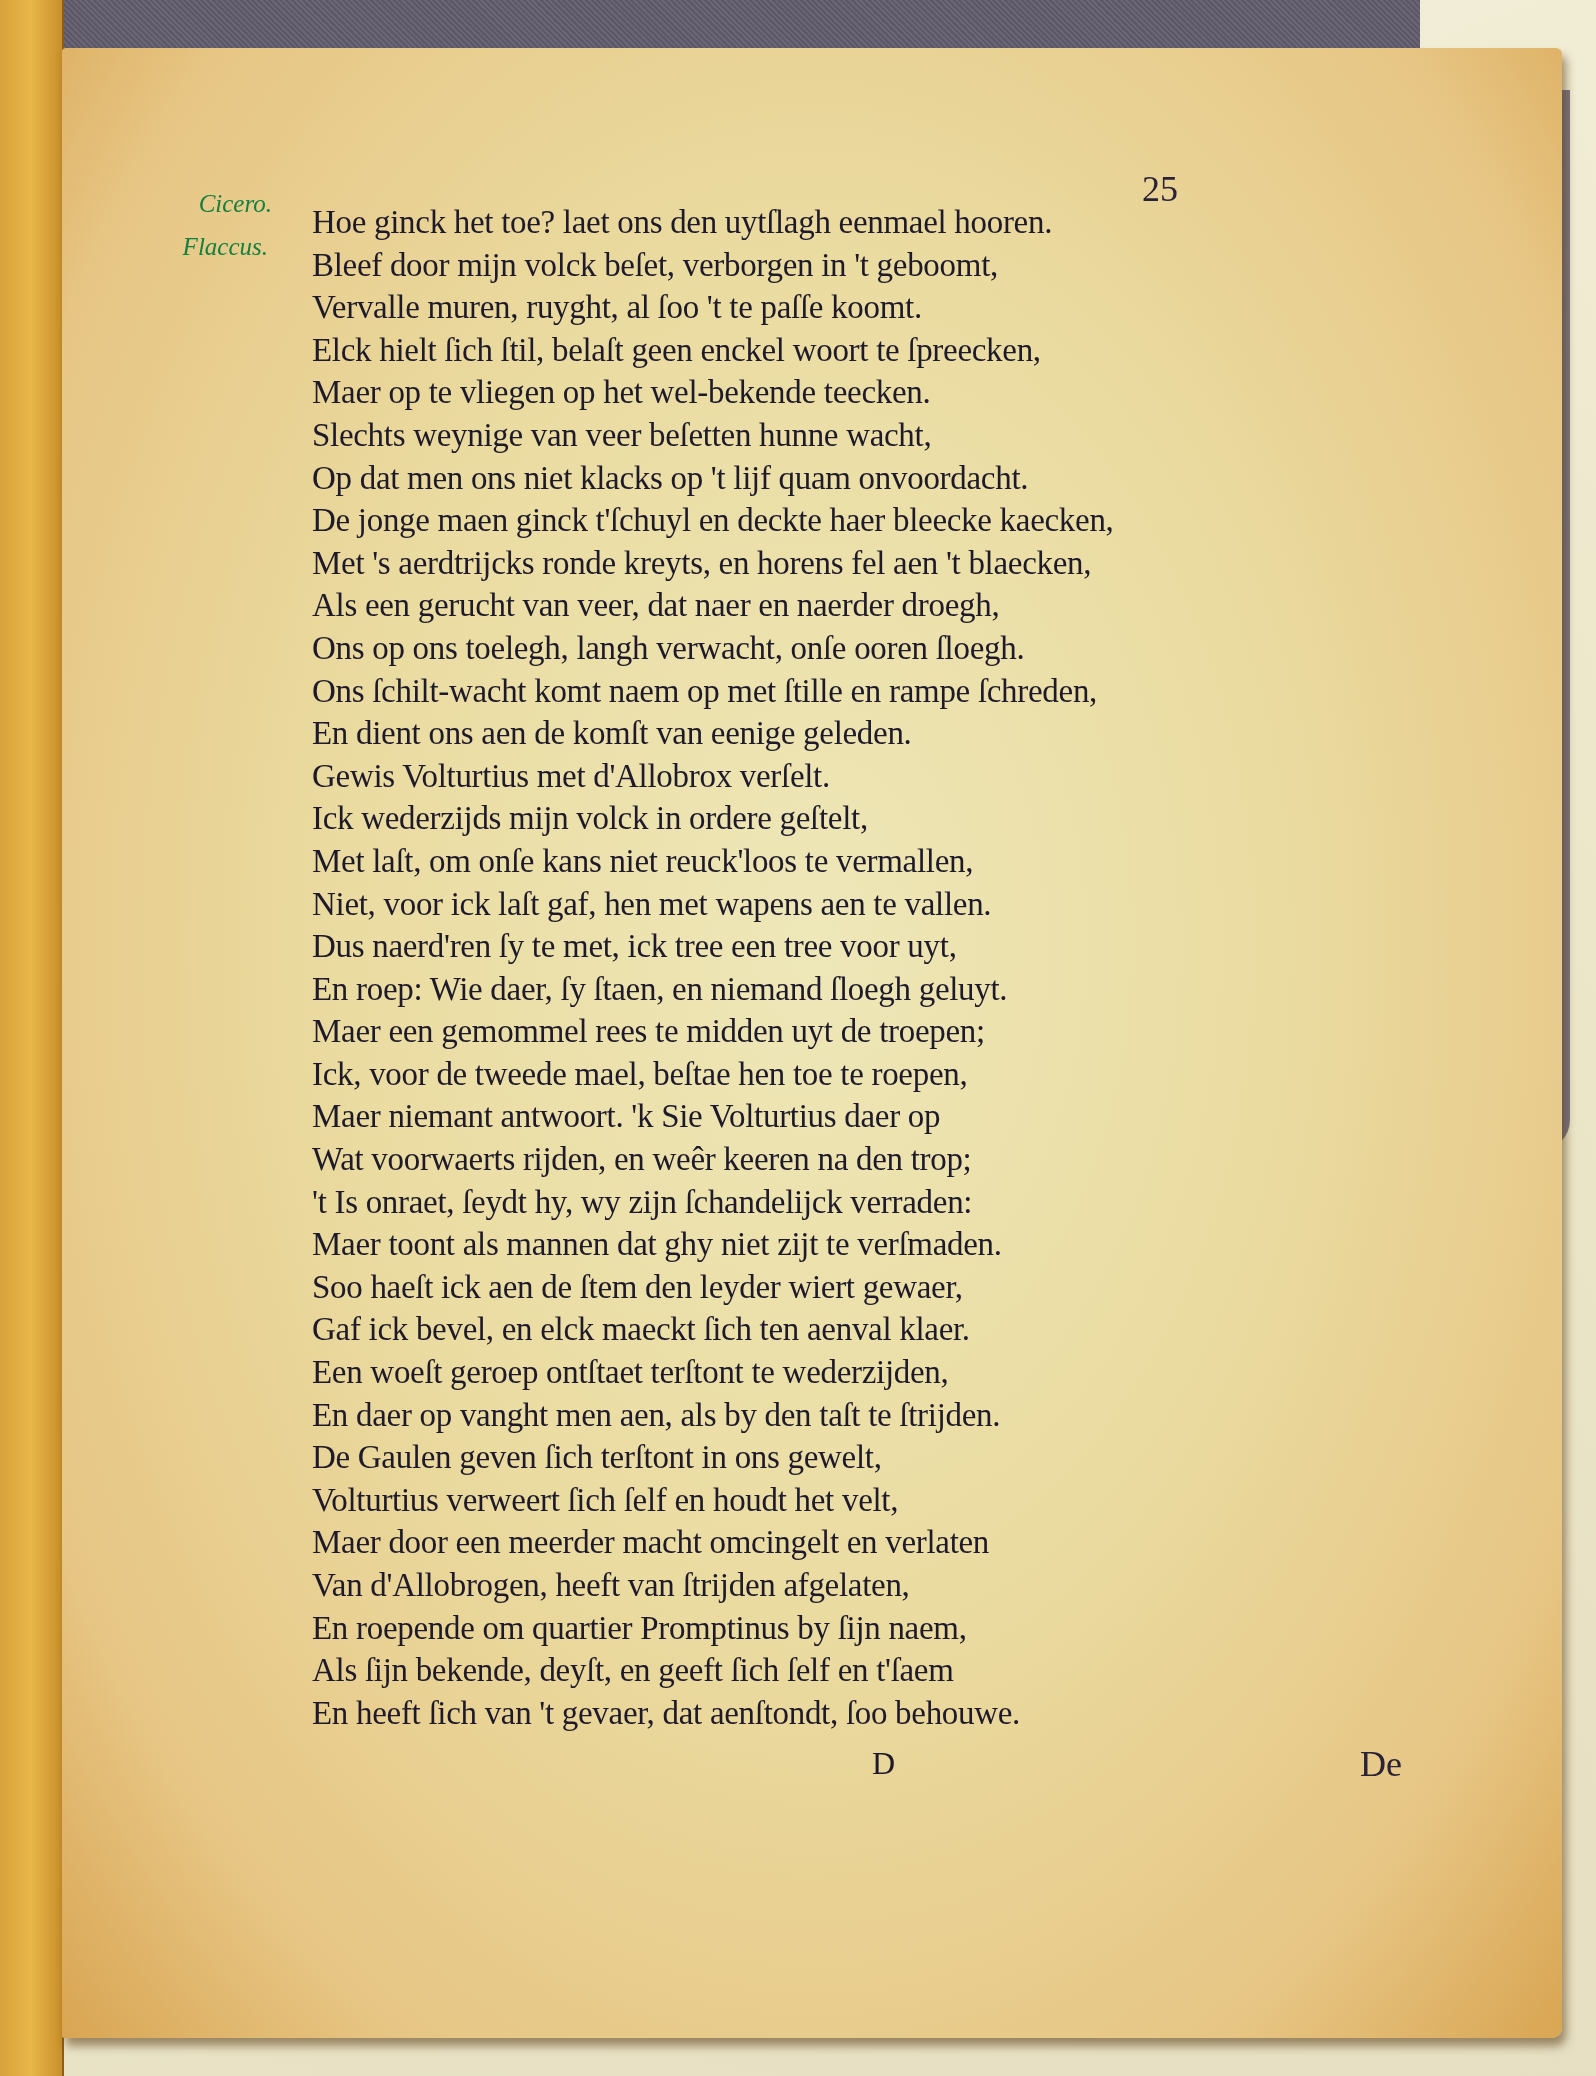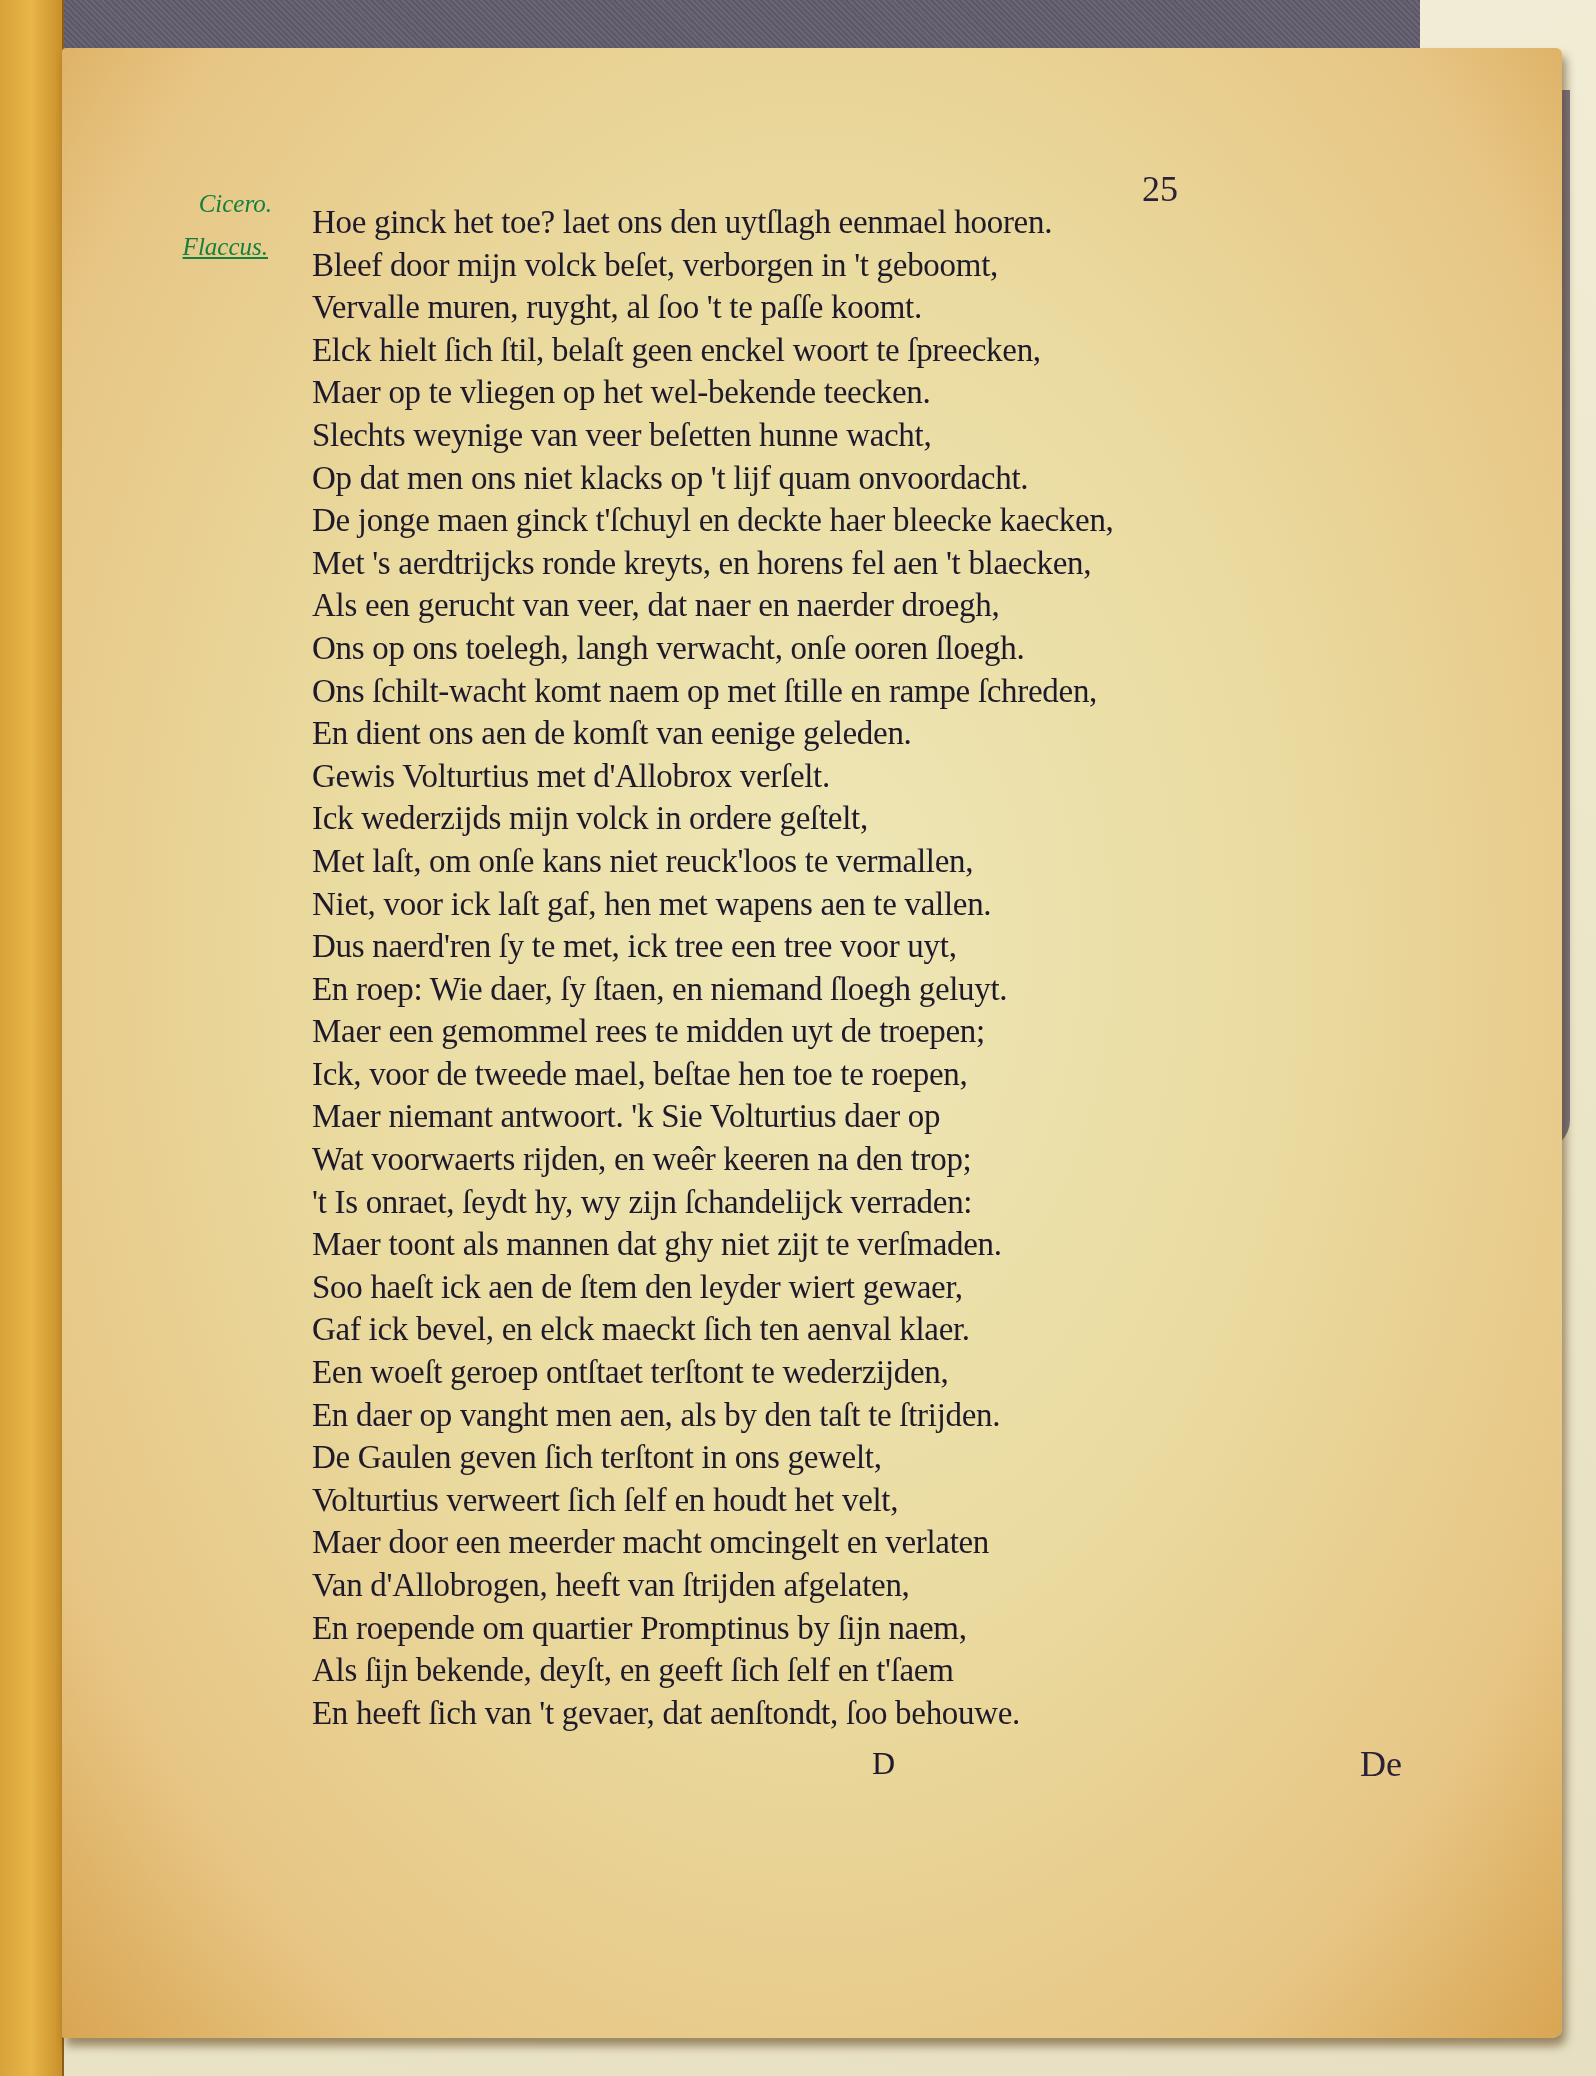--- a/index.html
+++ b/index.html
@@ -51,21 +51,21 @@
 
 <div class="cloth"></div>
 <div class="cloth-right"></div>
 <div class="left-page-edge"></div>
 
 <div class="page"></div>
 
 <div class="page-number">25</div>
 
 <div class="speaker" style="left:152px; top:190px;">Cicero.</div>
-<div class="speaker" style="left:148px; top:233px;text-decoration:underline;">Flaccus.</div>
+<div class="speaker" style="left:148px; top:233px;">Flaccus.</div>
 
 <ul class="verse">
   <li>Hoe ginck het toe? laet ons den uytſlagh eenmael hooren.</li>
   <li>Bleef door mijn volck beſet, verborgen in 't geboomt,</li>
   <li>Vervalle muren, ruyght, al ſoo 't te paſſe koomt.</li>
   <li>Elck hielt ſich ſtil, belaſt geen enckel woort te ſpreecken,</li>
   <li>Maer op te vliegen op het wel-bekende teecken.</li>
   <li>Slechts weynige van veer beſetten hunne wacht,</li>
   <li>Op dat men ons niet klacks op 't lijf quam onvoordacht.</li>
   <li>De jonge maen ginck t'ſchuyl en deckte haer bleecke kaecken,</li>

